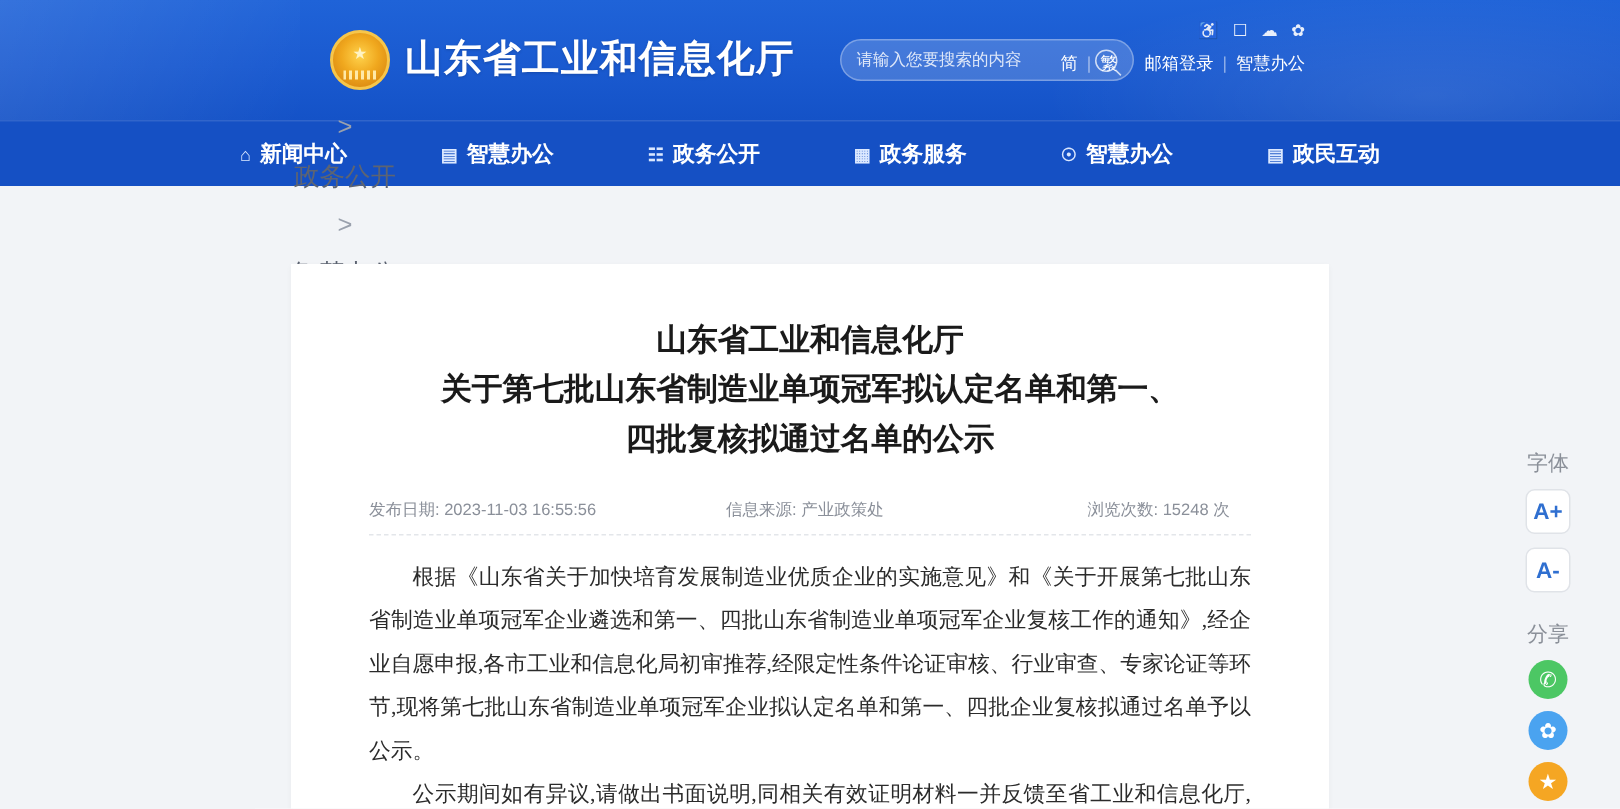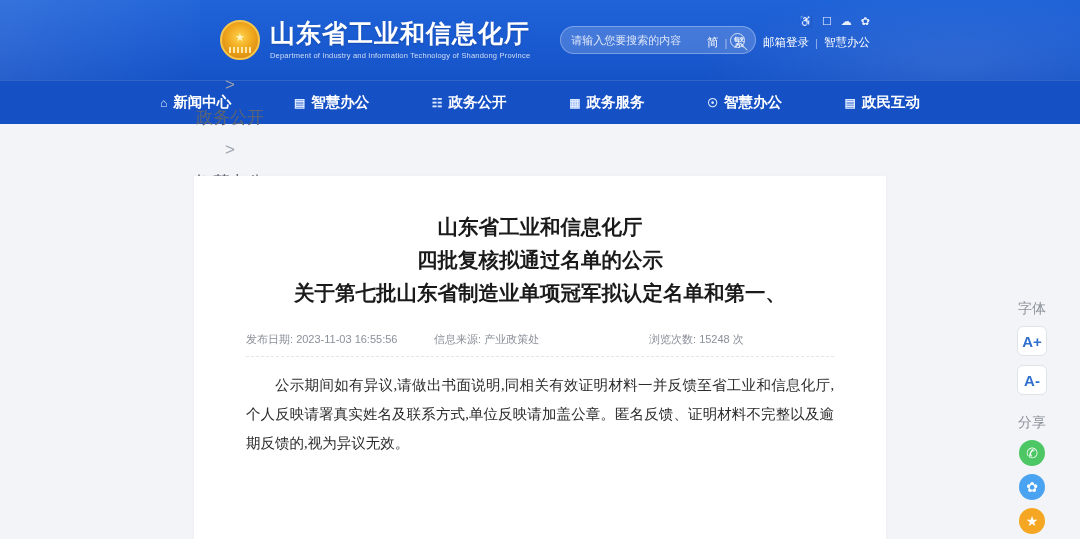--- a/index.html
+++ b/index.html
@@ -151,23 +151,24 @@
     font-size: 20.5px; font-weight: bold; color: #1a1a1a;
     line-height: 1.62;
     font-family: "Liberation Sans", "DejaVu Sans", sans-serif;
   }
   .meta {
     margin-top: 22px;
     display: flex; align-items: center;
     font-size: 11px; color: #8a8f99;
     border-bottom: 1px dashed #e3e6ea;
     padding-bottom: 9px;
+    gap: 26px;
   }
   .meta .m1 { width: 188px; }
-  .meta .m2 { width: 215px; }
+  .meta .m2 { width: 215px; margin-left: 24px; }
   .meta .m3 { flex: 1; text-align: left; }
 
   .body-text {
     margin-top: 14px;
     font-size: 14.5px; color: #2b2b2b; line-height: 2.0;
     font-family: "Liberation Serif", "DejaVu Serif", serif;
     text-align: justify;
   }
   .body-text p { text-indent: 2em; }
 
@@ -203,21 +204,20 @@
 
   <div class="header">
     <div class="header-inner">
       <div class="brand">
         <div class="emblem">
           <div class="star">★</div>
           <div class="bars"></div>
         </div>
         <div class="brand-text">
           <div class="brand-cn">山东省工业和信息化厅</div>
-          <div class="brand-en">Department of Industry and Information Technology of Shandong Province</div>
         </div>
       </div>
 
       <div class="search-box">
         <input type="text" placeholder="请输入您要搜索的内容" style="">
         <div class="search-circle"></div>
       </div>
 
       <div class="header-right">
         <div class="tool-icons">
@@ -276,41 +276,42 @@
       <span class="sep">&gt;</span>
       <a href="#">智慧办公</a>
       <span class="sep">&gt;</span>
       <a href="#">公示</a>
     </div>
   </div>
 
   <div class="article">
     <div class="title">
       <div>山东省工业和信息化厅</div>
+      <div>关于第七批山东省制造业单项冠军拟认定名单和第一、</div>
       <div>四批复核拟通过名单的公示</div>
-      <div>关于第七批山东省制造业单项冠军拟认定名单和第一、</div>
     </div>
 
     <div class="meta">
       <div class="m1">
         <span>发布日期:</span>
         <span>2023-11-03 16:55:56</span>
       </div>
       <div class="m2">
         <span>信息来源:</span>
         <span>产业政策处</span>
       </div>
       <div class="m3">
         <span>浏览次数:</span>
         <span>15248</span>
         <span>次</span>
       </div>
     </div>
 
     <div class="body-text">
+      <p>根据《山东省关于加快培育发展制造业优质企业的实施意见》和《关于开展第七批山东省制造业单项冠军企业遴选和第一、四批山东省制造业单项冠军企业复核工作的通知》,经企业自愿申报,各市工业和信息化局初审推荐,经限定性条件论证审核、行业审查、专家论证等环节,现将第七批山东省制造业单项冠军企业拟认定名单和第一、四批企业复核拟通过名单予以公示。</p>
       <p>公示期间如有异议,请做出书面说明,同相关有效证明材料一并反馈至省工业和信息化厅,个人反映请署真实姓名及联系方式,单位反映请加盖公章。匿名反馈、证明材料不完整以及逾期反馈的,视为异议无效。</p>
 
     </div>
   </div>
 
   <div class="side-tools">
     <div class="st-label">字体</div>
     <div class="st-btn">A+</div>
     <div class="st-btn">A-</div>
     <div class="sharegap"></div>

